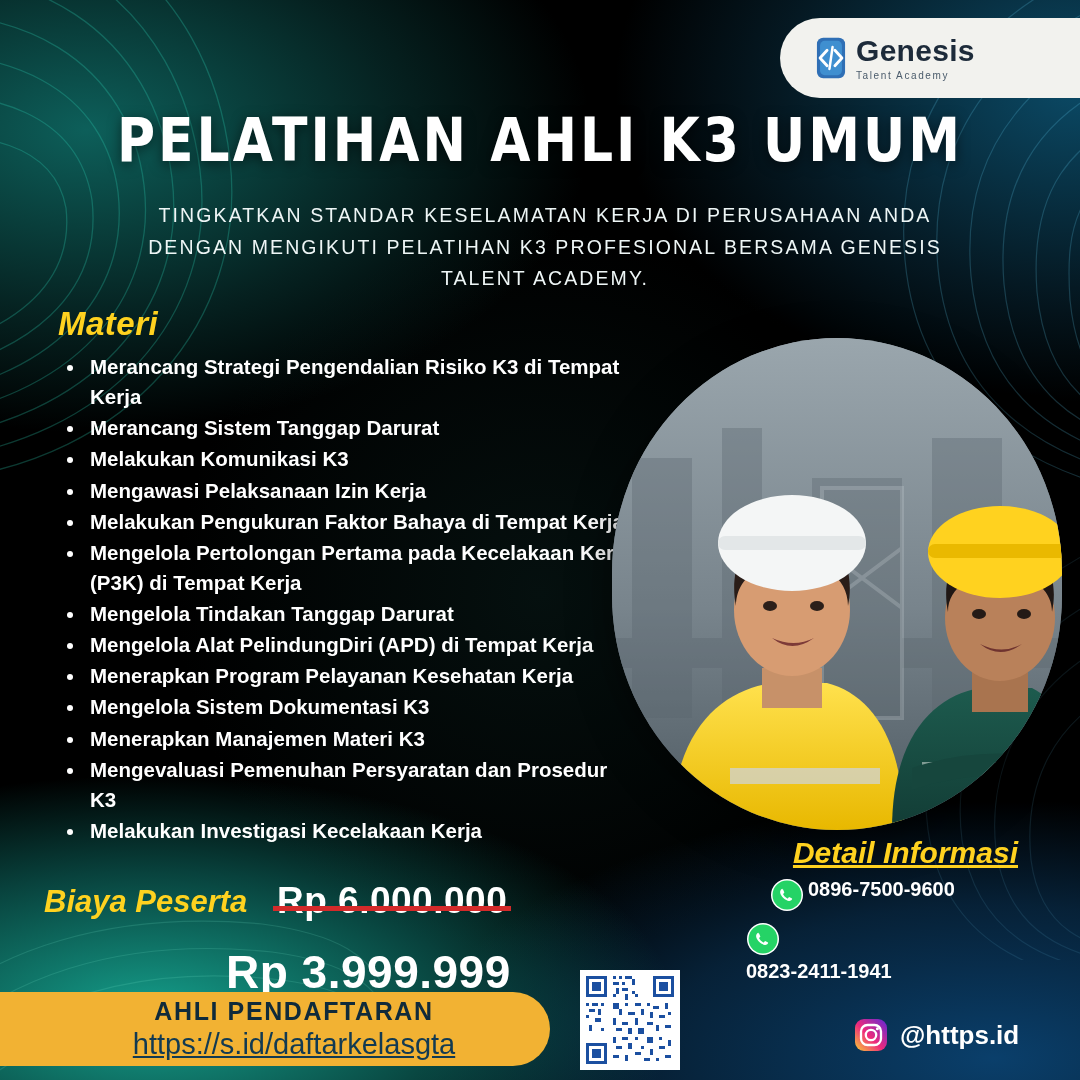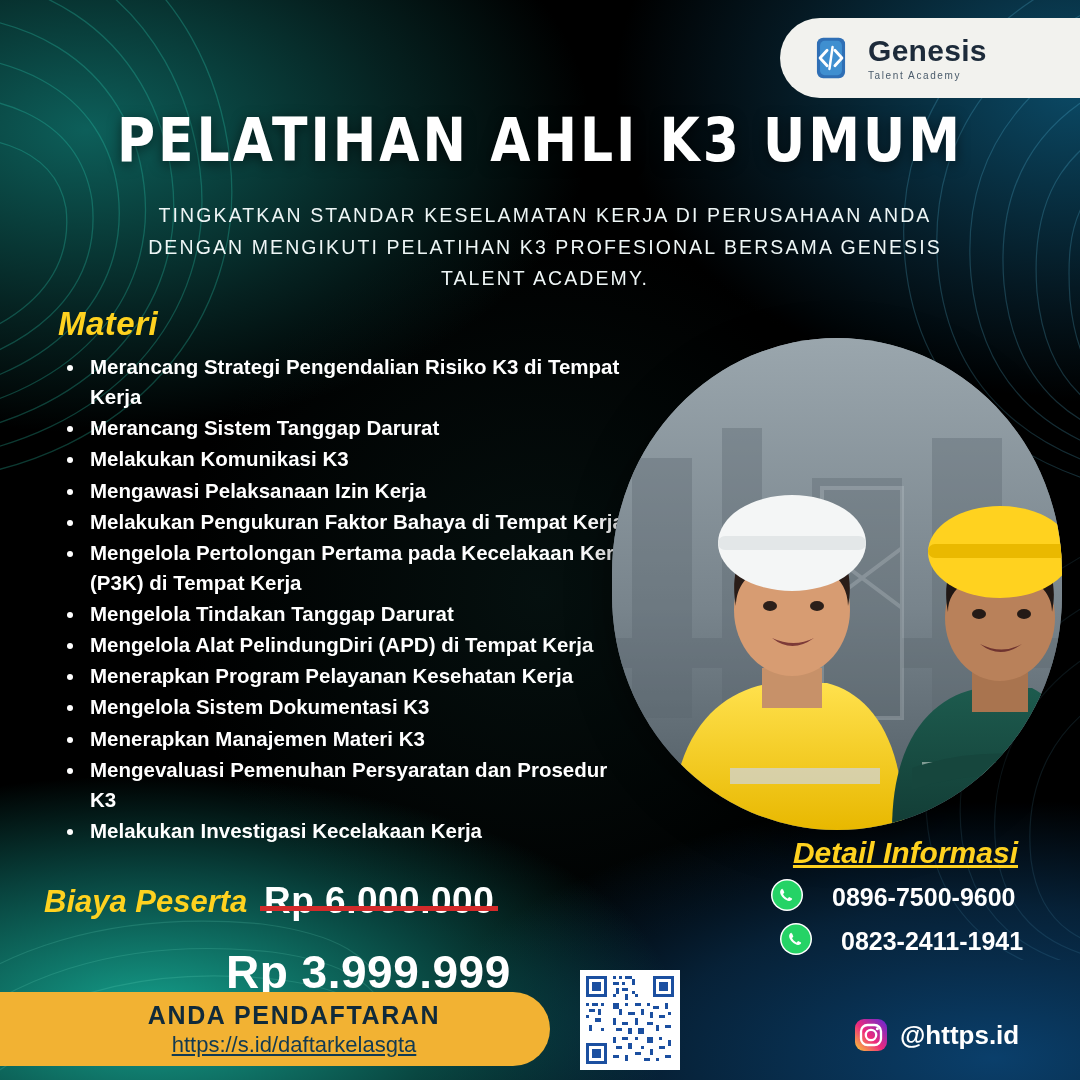--- a/index.html
+++ b/index.html
@@ -33,21 +33,21 @@
 
   
   .logo-badge {
     position: absolute;
     right: 0; top: 18px;
     width: 300px; height: 80px;
     background: #f2f2ee;
     border-radius: 42px 0 0 42px;
     display: flex;
     align-items: center;
-    gap: 12px;
+    gap: 0;
     padding-left: 26px;
   }
   .logo-mark { width: 50px; height: 50px; flex: none; }
   .logo-text { line-height: 1; }
   .logo-title {
     font-size: 30px; font-weight: bold; color: #1d2b3a; letter-spacing: .3px;
   }
   .logo-sub {
     font-size: 10px; color: #4a5b6b; letter-spacing: 1.6px; margin-top: 5px;
   }
@@ -114,21 +114,21 @@
   .biaya-label {
     position: absolute;
     left: 44px; top: 884px;
     color: #ffd21f;
     font-size: 31px;
     font-style: italic;
     font-weight: bold;
   }
   .price-old {
     position: absolute;
-    left: 264px; top: 880px;
+    left: 277px; top: 880px;
     color: #ffffff;
     font-size: 37px;
     font-weight: bold;
     letter-spacing: .5px;
   }
   .price-old .strike {
     position: absolute; left: -4px; right: -4px; top: 26px; height: 5px;
     background: #d42a2a;
   }
   .price-new {
@@ -153,21 +153,21 @@
     left: 34px; bottom: 14px;
     width: 520px; height: 74px;
     display: flex; flex-direction: column;
     align-items: center; justify-content: center;
     gap: 2px;
   }
   .reg-title {
     color: #102a3a; font-size: 25px; font-weight: bold; letter-spacing: 1.6px;
   }
   .reg-link {
-    color: #123a52; font-size: 22px; font-weight: 500;
+    color: #123a52; font-size: 29px; font-weight: 500;
     text-decoration: underline;
   }
 
   
   .qr {
     position: absolute;
     left: 580px; bottom: 10px;
     width: 100px; height: 100px;
     background: #fff;
     padding: 6px;
@@ -178,25 +178,25 @@
     position: absolute;
     right: 62px; top: 836px;
     color: #ffd21f;
     font-size: 30px;
     font-style: italic;
     font-weight: bold;
     text-decoration: underline;
   }
   .contact {
     position: absolute;
-    display: flex; align-items: flex-end; gap: 28px;
-    color: #ffffff; font-size: 25px; font-weight: bold;
+    display: flex; align-items: flex-start; gap: 4px;
+    color: #ffffff; font-size: 20px; font-weight: bold;
   }
   .contact.c1 { left: 770px; top: 878px; }
-  .contact.c2 { left: 779px; top: 922px; }
+  .contact.c2 { left: 746px; top: 922px; flex-direction: column; }
   .peserta {
     position: absolute;
     right: 46px; top: 968px;
     color: #ffd21f;
     font-size: 31px;
     font-style: italic;
     font-weight: bold;
   }
   .ig {
     position: absolute;
@@ -344,21 +344,21 @@
 
   <div class="biaya-label">Biaya Peserta</div>
   <div class="price-old">
     <span>Rp 6.000.000</span>
     <span class="strike"></span>
   </div>
   <div class="price-new">Rp 3.999.999</div>
 
   <div class="reg-pill"></div>
   <div class="reg-inner">
-    <div class="reg-title">ANDA PENDAFTARAN</div>
+    <div class="reg-title">AHLI PENDAFTARAN</div>
     <div class="reg-link">https://s.id/daftarkelasgta</div>
   </div>
 
   <div class="qr">
     <svg width="88" height="88" viewBox="0 0 29 29" shape-rendering="crispEdges">
       <rect width="29" height="29" fill="#ffffff"></rect>
       <g fill="#1b4fa0">
         <rect x="0" y="0" width="7" height="7"></rect>
           <rect x="1" y="1" width="5" height="5" fill="#fff"></rect>
           <rect x="2" y="2" width="3" height="3"></rect>

